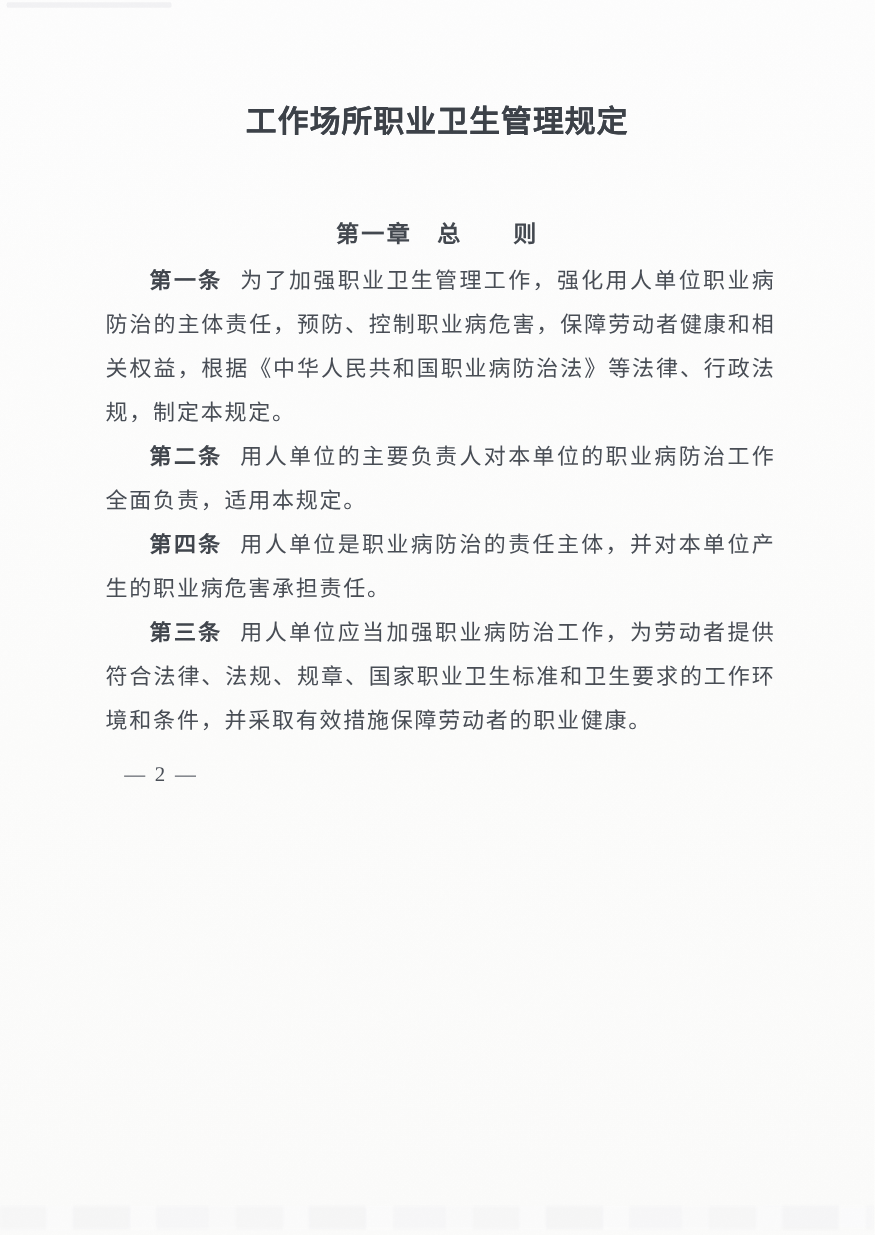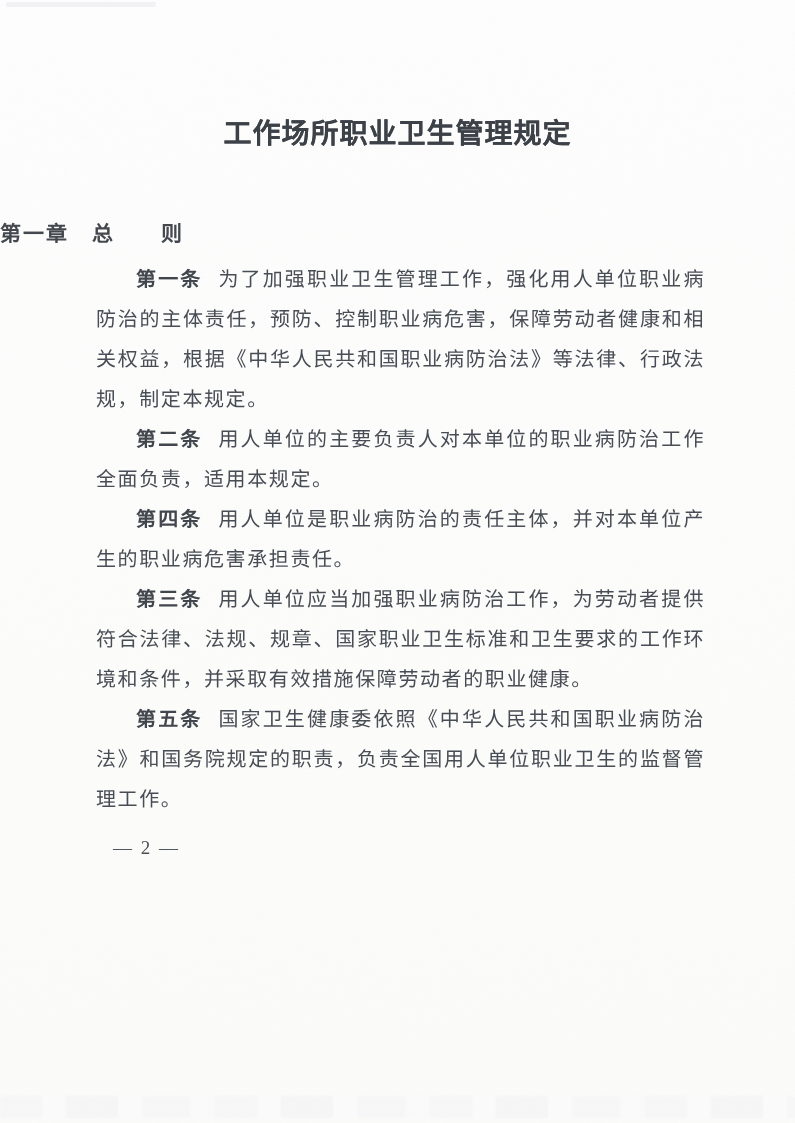--- a/index.html
+++ b/index.html
@@ -17,34 +17,34 @@
   
   .scan-mark-top {
     position: absolute; top: 2px; left: 6px;
     width: 150px; height: 5px;
     background: #ededef;
     opacity: .7;
     border-radius: 2px;
   }
   .doc-title {
     margin: 0;
-    padding-top: 115px;
+    padding-top: 92px;
     text-align: center;
     font-family: "Liberation Sans", sans-serif;
     font-weight: 700;
     font-size: 28px;
     line-height: 38px;
     letter-spacing: 1px;
     color: #3b4047;
     text-shadow: 0 0 .5px #4a4f57;
   }
   .chapter-heading {
     margin: 69px 0 0 0;
-    text-align: left;
-    font-family: Liberation Mono, monospace;
+    text-align: center;
+    font-family: Liberation Serif, serif;
     font-weight: 700;
     font-size: 21px;
     line-height: 28px;
     letter-spacing: 2px;
     color: #42474e;
   }
   .body-text {
     margin: 9px 90px 0 96px;
     font-size: 20px;
     line-height: 40px;
@@ -95,21 +95,20 @@
 
   <h1 class="doc-title">工作场所职业卫生管理规定</h1>
 
   <h2 class="chapter-heading">第一章　总　　则</h2>
 
   <div class="body-text">
     <p><span class="article-label">第一条</span><span>为了加强职业卫生管理工作，强化用人单位职业病防治的主体责任，预防、控制职业病危害，保障劳动者健康和相关权益，根据《中华人民共和国职业病防治法》等法律、行政法规，制定本规定。</span></p>
     <p><span class="article-label">第二条</span><span>用人单位的主要负责人对本单位的职业病防治工作全面负责，适用本规定。</span></p>
     <p><span class="article-label">第四条</span><span>用人单位是职业病防治的责任主体，并对本单位产生的职业病危害承担责任。</span></p>
     <p><span class="article-label">第三条</span><span>用人单位应当加强职业病防治工作，为劳动者提供符合法律、法规、规章、国家职业卫生标准和卫生要求的工作环境和条件，并采取有效措施保障劳动者的职业健康。</span></p>
-    <p><span class="article-label">第五条</span><span>国家卫生健康委依照《中华人民共和国职业病防治法》和国务院规定的职责，负责全国用人单位职业卫生的监督管理工作。</span></p>
   </div>
 
   <div class="page-footer">
     <span>— 2 —</span>
   </div>
 
   <div class="scan-mark-bottom"></div>
 
   <svg class="paper-noise" width="795" height="1123" xmlns="http://www.w3.org/2000/svg">
     <filter id="grain">

